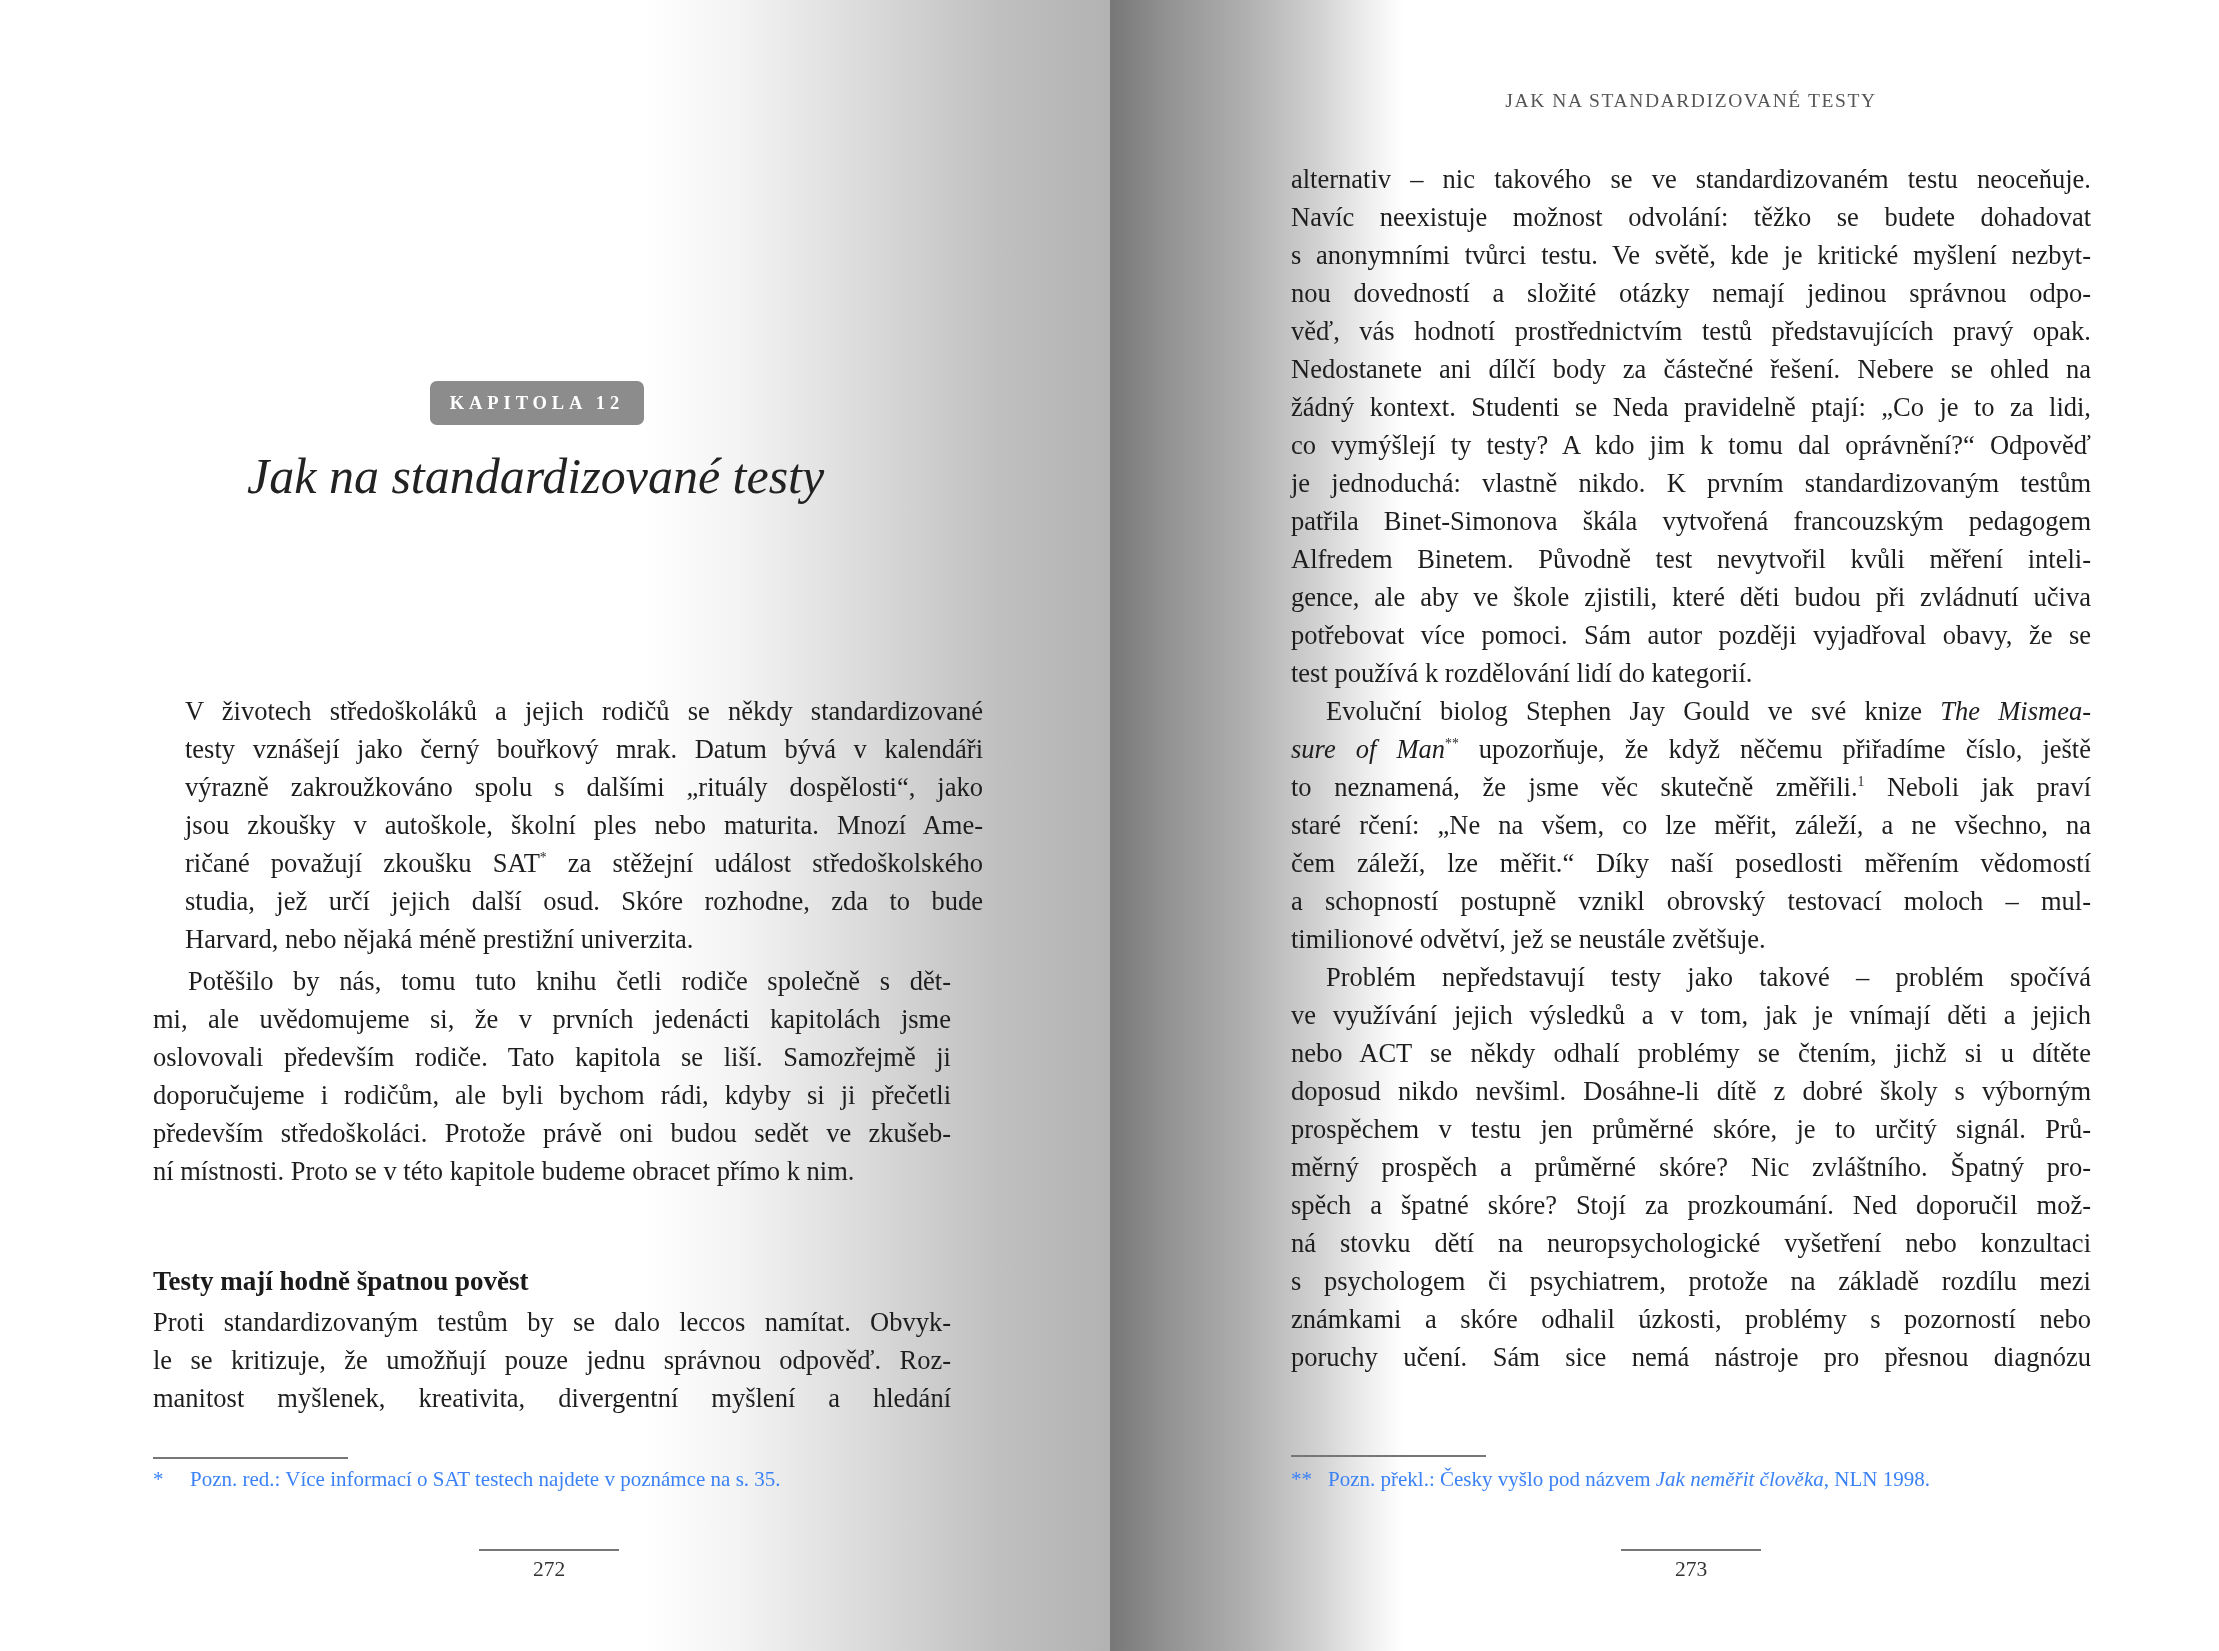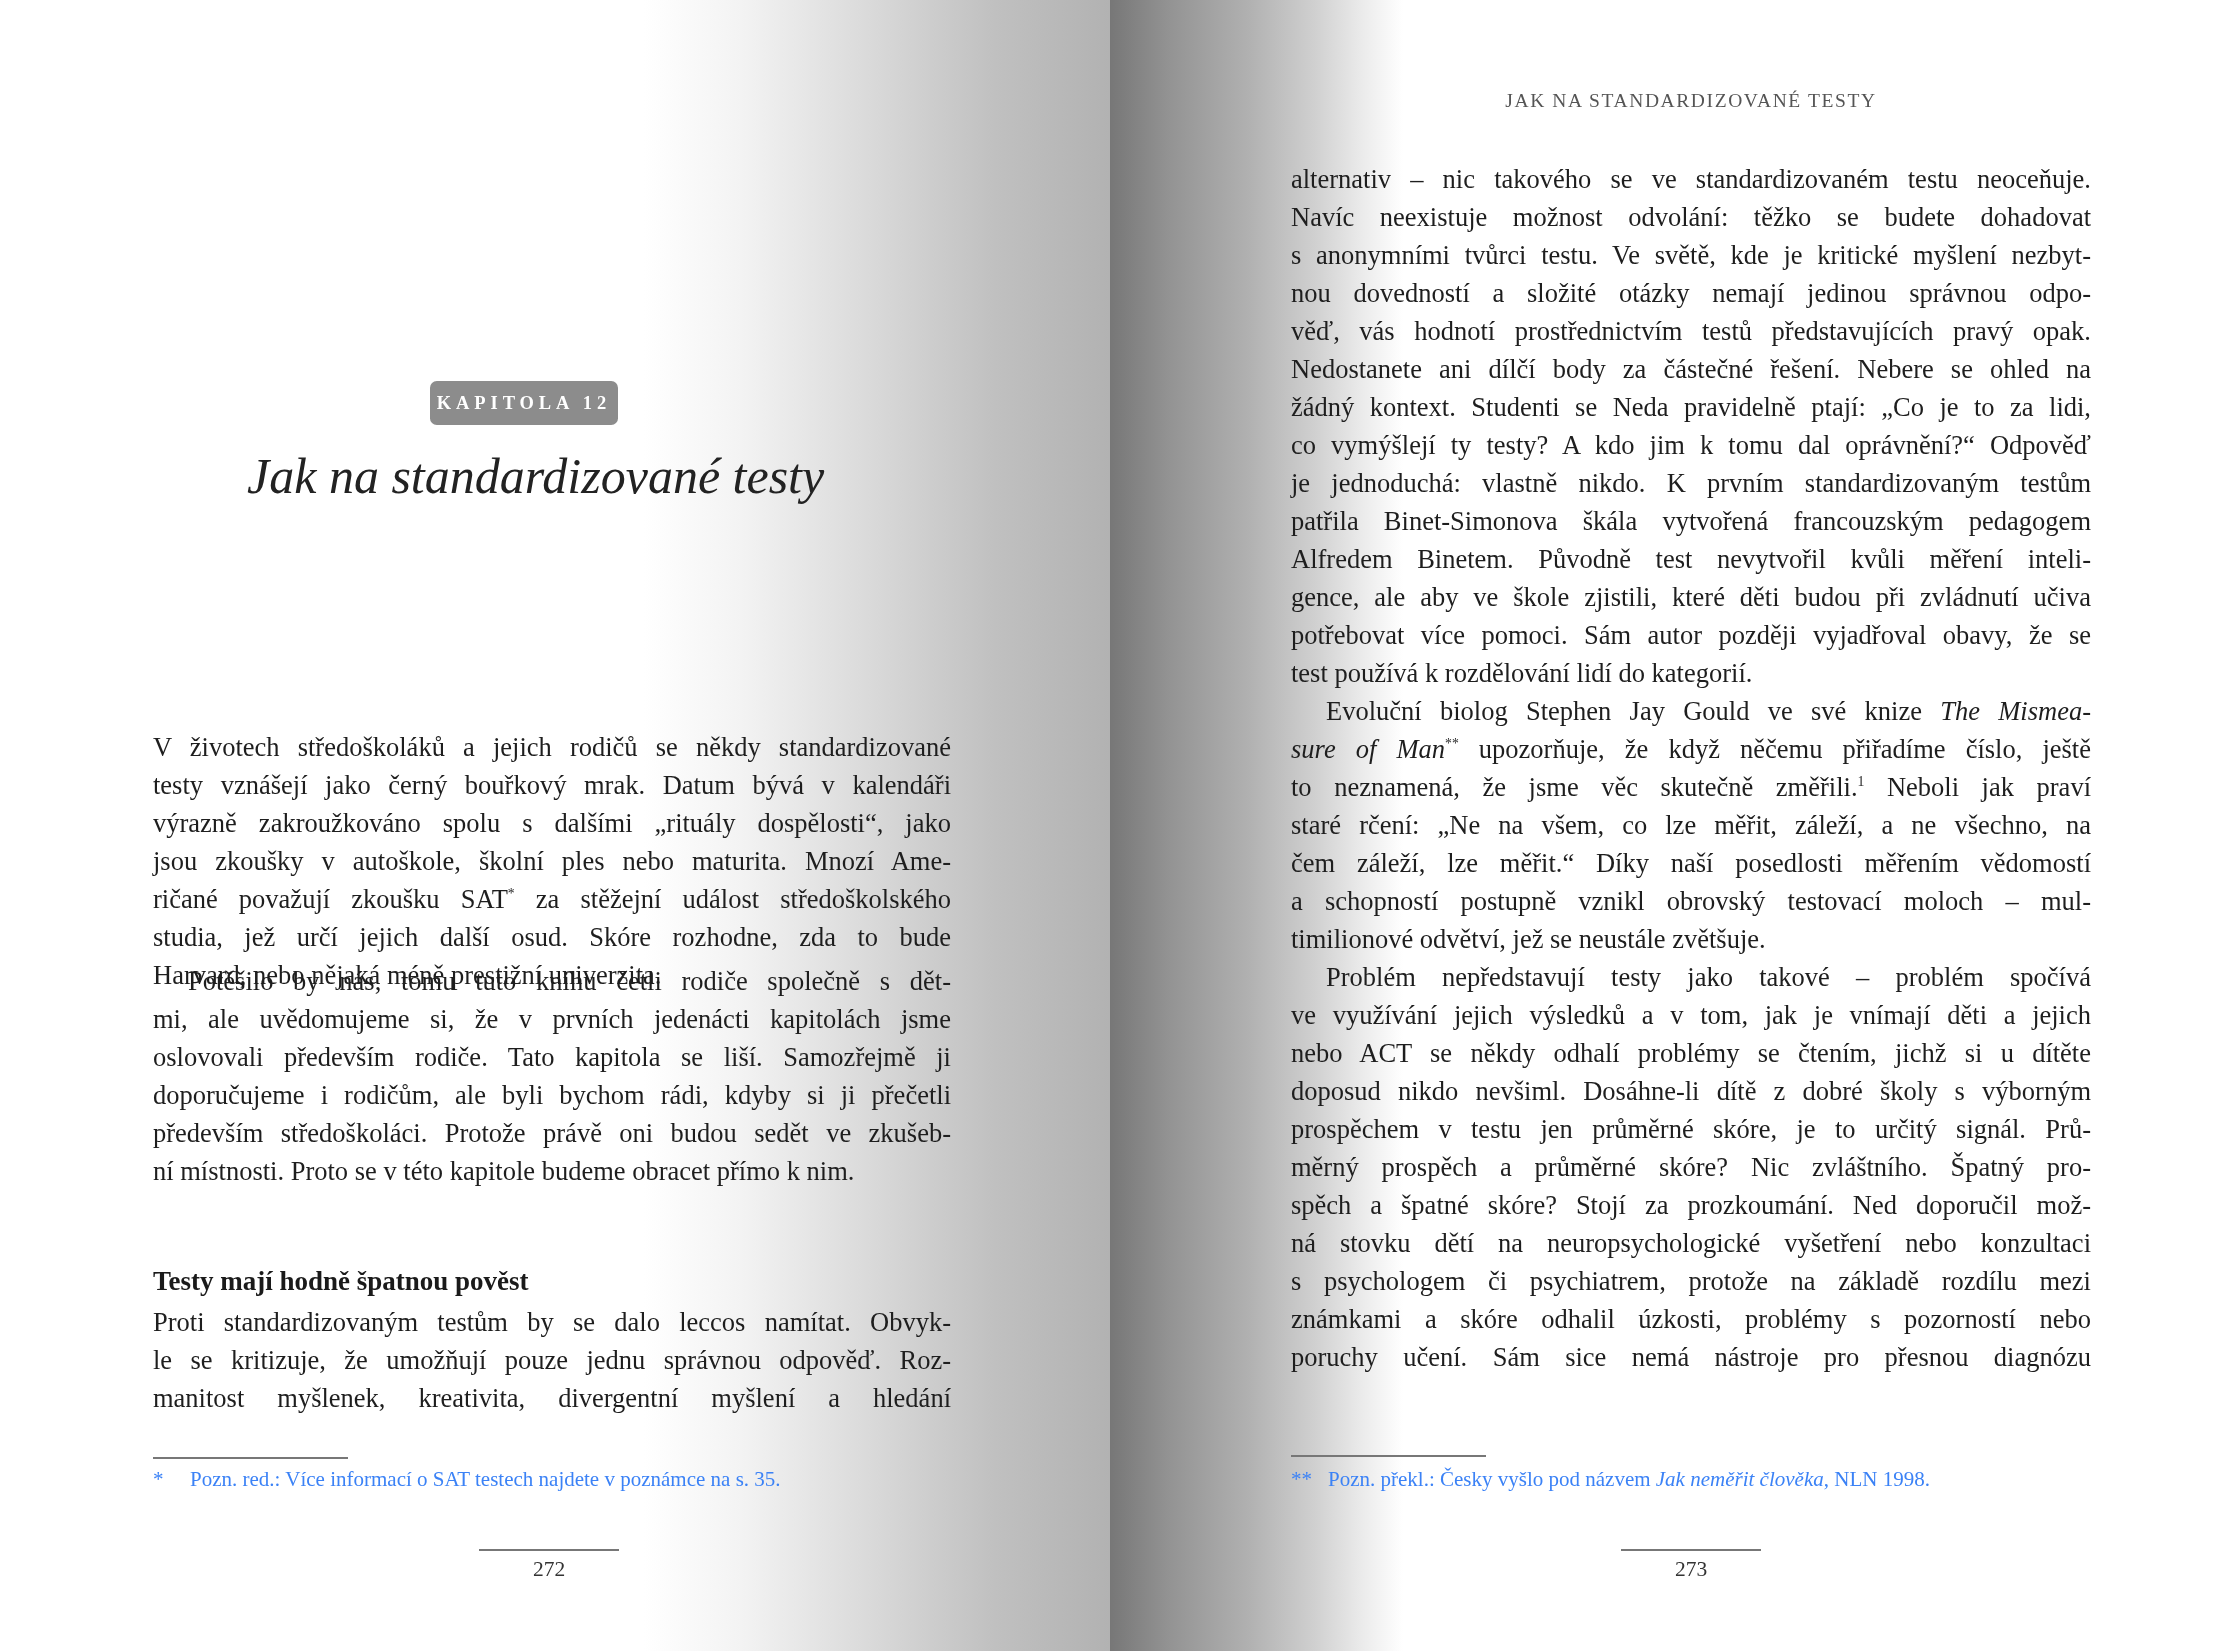--- a/index.html
+++ b/index.html
@@ -16,39 +16,39 @@
   }
   .page-right {
     left:1110px; width:1110px;
     background:linear-gradient(to right, #777777 0px, #939393 59px, #b0b0b0 137px, #d0d0d0 205px, #ececec 254px, #ffffff 293px, #ffffff 1110px);
   }
   .running-head {
     position:absolute; top:90px; left:1291px; width:800px; text-align:center;
     font-size:19.5px; letter-spacing:1.6px; color:#555;
   }
   .chapter-badge {
-    position:absolute; left:430px; top:381px; width:188px; height:44px;
+    position:absolute; left:430px; top:381px; width:214px; height:44px;
     background:#8c8c8c; border-radius:6.8px;
     color:#fff; font-weight:bold; font-size:18.5px; letter-spacing:4.9px;
     display:flex; align-items:center; justify-content:center;
   }
   .chapter-title {
     position:absolute; left:247px; top:447px; width:605px;
     font-style:italic; font-size:50px; color:#222; white-space:nowrap;
   }
   .textblock { position:absolute; font-size:26.5px; line-height:38px; }
   .textblock .line {
     display:block; white-space:nowrap; height:38px;
     text-align:justify; text-align-last:justify;
   }
   .textblock .line.last { text-align-last:left; }
   .textblock .line.indent { padding-left:35px; }
   .left-body { left:153px; width:798px; }
   .right-body { left:1291px; width:800px; top:160px; }
-  .left-p1 { top:728px; }
+  .left-p1 { top:692px;margin-left:32px; }
   .left-p2 { top:962px; }
   .section-heading {
     position:absolute; left:153px; top:1266px;
     font-weight:bold; font-size:27px; color:#1a1a1a; white-space:nowrap;
   }
   .left-p3 { top:1303px; }
   .fn-rule { position:absolute; height:1.5px; background:#777; width:195px; }
   .footnote { position:absolute; font-size:21px; color:#3b82f6; white-space:nowrap; }
   .footnote .mark { display:inline-block; width:37px; }
   .pageno-rule { position:absolute; height:1.5px; background:#777; width:140px; }

